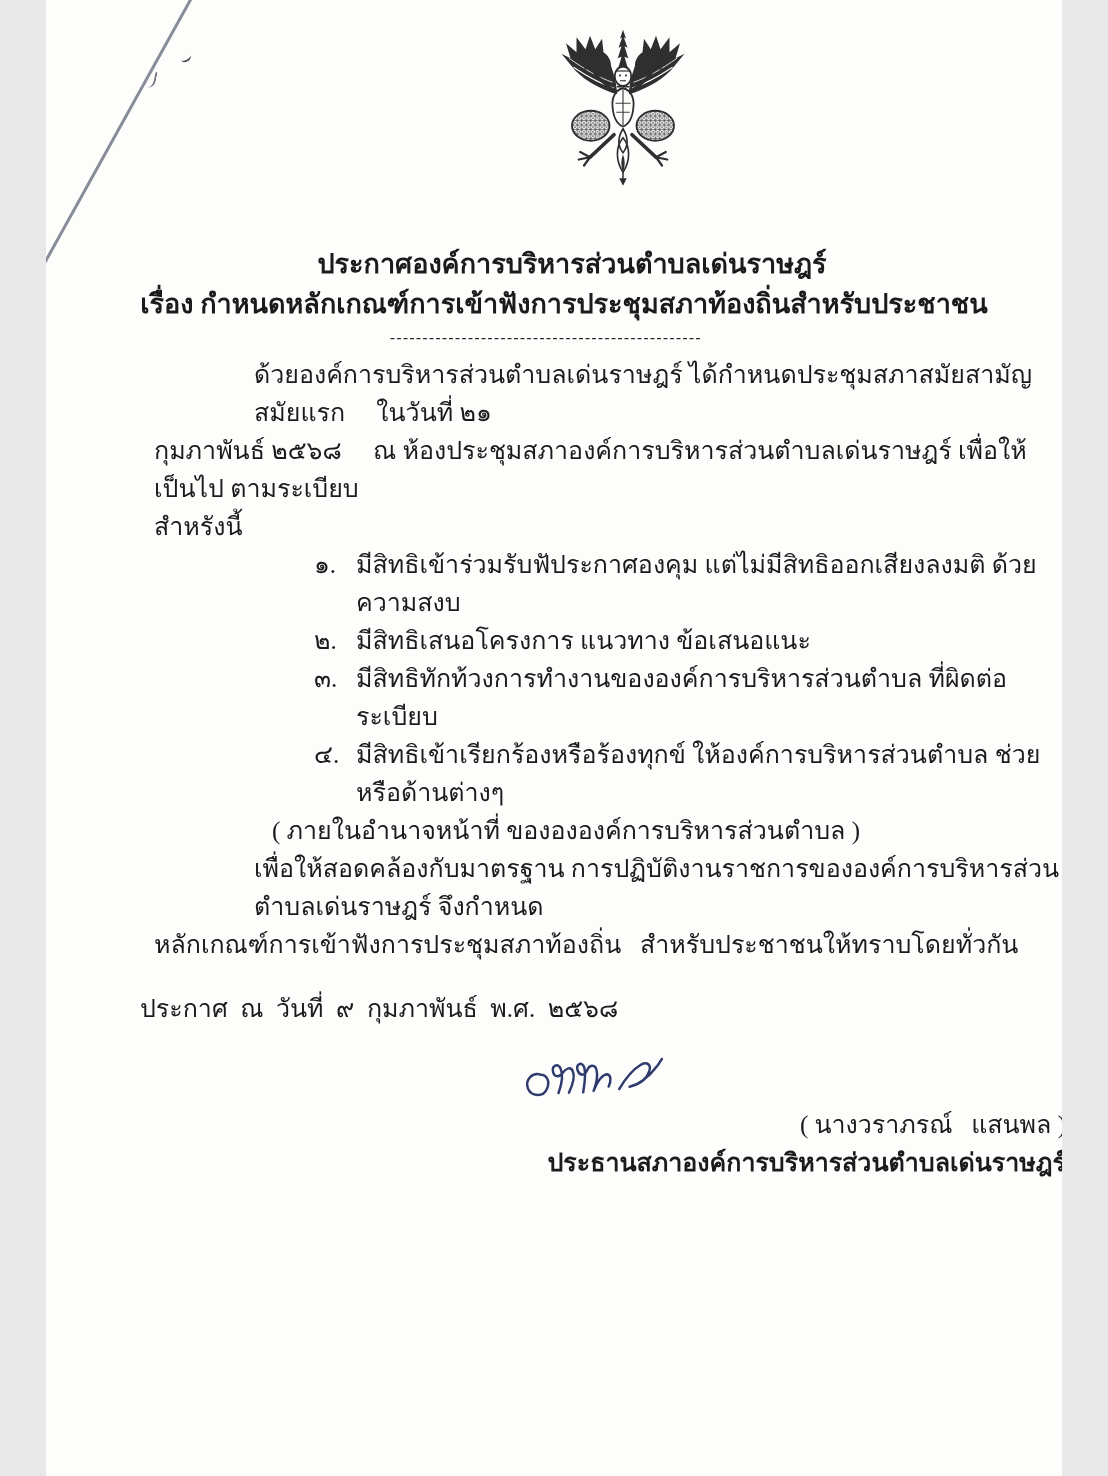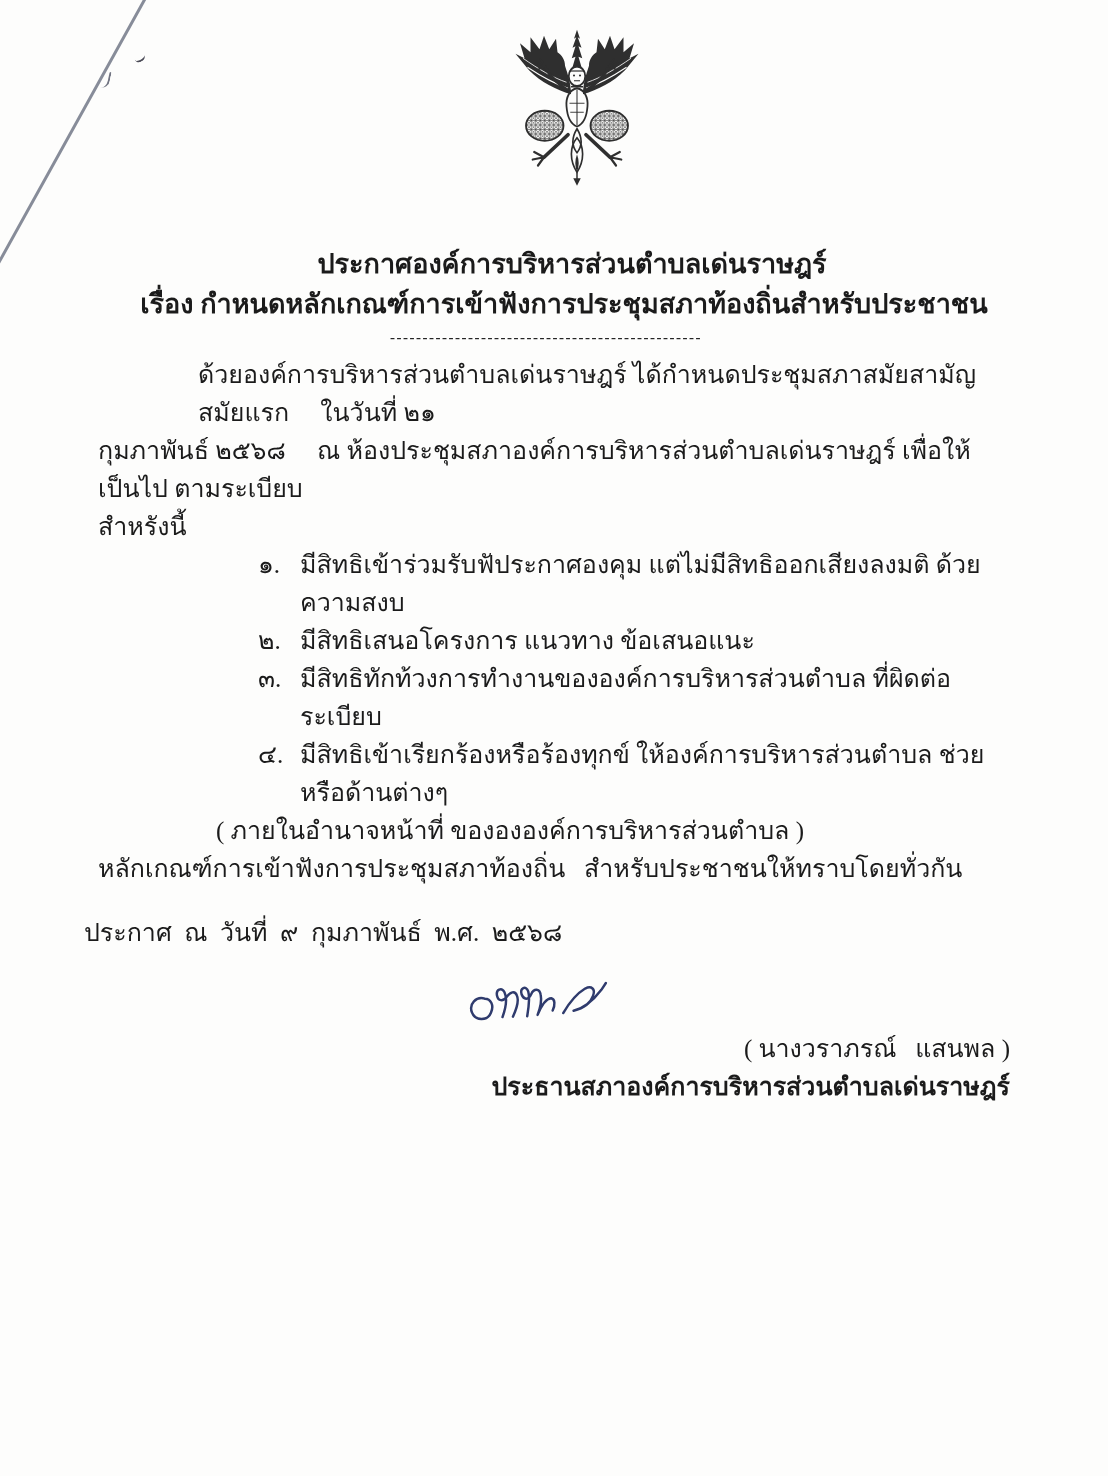--- a/index.html
+++ b/index.html
@@ -1,18 +1,18 @@
 <!DOCTYPE html>
 <html lang="th"><head>
 <meta charset="utf-8">
 <style>
   html,body{margin:0;padding:0;background:#e8e8e8;}
   .page{
     position:relative;
-    width:1108px;height:1476px;
+    width:1016px;height:1476px;
     margin:0 auto;
     background:#fdfdfc;
     overflow:hidden;
     font-family:"Liberation Serif","DejaVu Serif",serif;
     color:#1b1b1b;
   }
   
   .crease{
     position:absolute;left:146px;top:-6px;
     width:2.5px;height:312px;
@@ -42,21 +42,21 @@
   .title-block{position:absolute;top:244px;left:0;right:0;text-align:center;transform:translateX(18px);}
   .title1{font-size:27px;font-weight:bold;line-height:40px;}
   .title2{font-size:27px;font-weight:bold;line-height:40px;transform:translateX(-8px);}
   .divider{
     font-size:15px;font-weight:bold;letter-spacing:1.5px;
     line-height:26px;color:#242424;transform:translateX(-26px);
     white-space:pre;
   }
   
   .content{
-    position:absolute;top:356px;left:98px;width:906px;
+    position:absolute;top:356px;left:108px;width:906px;
     font-size:25px;line-height:38px;
   }
   .line{white-space:pre-wrap;}
   .indent{padding-left:100px;}
   .list{margin-left:160px;}
   .list-row{display:flex;white-space:pre-wrap;}
   .list-num{width:42px;flex:0 0 auto;}
   .list-note{margin-left:118px;white-space:pre-wrap;font-family:Liberation Serif, serif;}
   .date-line{margin-top:26px;text-align:left;transform:translateX(-14px);white-space:pre-wrap;}
   
@@ -153,20 +153,21 @@
       </div>
       <div class="list-row">
         <span class="list-num">๔.</span>
         <span class="list-text">มีสิทธิเข้าเรียกร้องหรือร้องทุกข์ ให้องค์การบริหารส่วนตำบล ช่วยหรือด้านต่างๆ</span>
       </div>
     </div>
 
     <div class="list-note">( ภายในอำนาจหน้าที่ ของององค์การบริหารส่วนตำบล )</div>
 
     <div>
+      <div class="line indent">เพื่อให้สอดคล้องกับมาตรฐาน การปฏิบัติงานราชการขององค์การบริหารส่วนตำบลเด่นราษฎร์ จึงกำหนด</div>
       <div class="line">หลักเกณฑ์การเข้าฟังการประชุมสภาท้องถิ่น   สำหรับประชาชนให้ทราบโดยทั่วกัน</div>
     </div>
 
     <div class="date-line">ประกาศ  ณ  วันที่  ๙  กุมภาพันธ์  พ.ศ.  ๒๕๖๘</div>
 
     <div class="sig-block">
       <svg class="sig-svg" width="190" height="62" viewBox="0 0 200 62">
         <g fill="none" stroke="#2f3b6d" stroke-width="2.6" stroke-linecap="round" stroke-linejoin="round">
           <path d="M24,28 C15,25 7,33 10,42 C13,51 26,52 30,43 C34,35 30,28 24,28"></path>
           <path d="M42,48 C46,38 48,29 45,22 C42,16 36,19 37,25 C38,31 43,32 47,27 C51,22 56,20 58,26 C60,31 57,40 53,48"></path>

